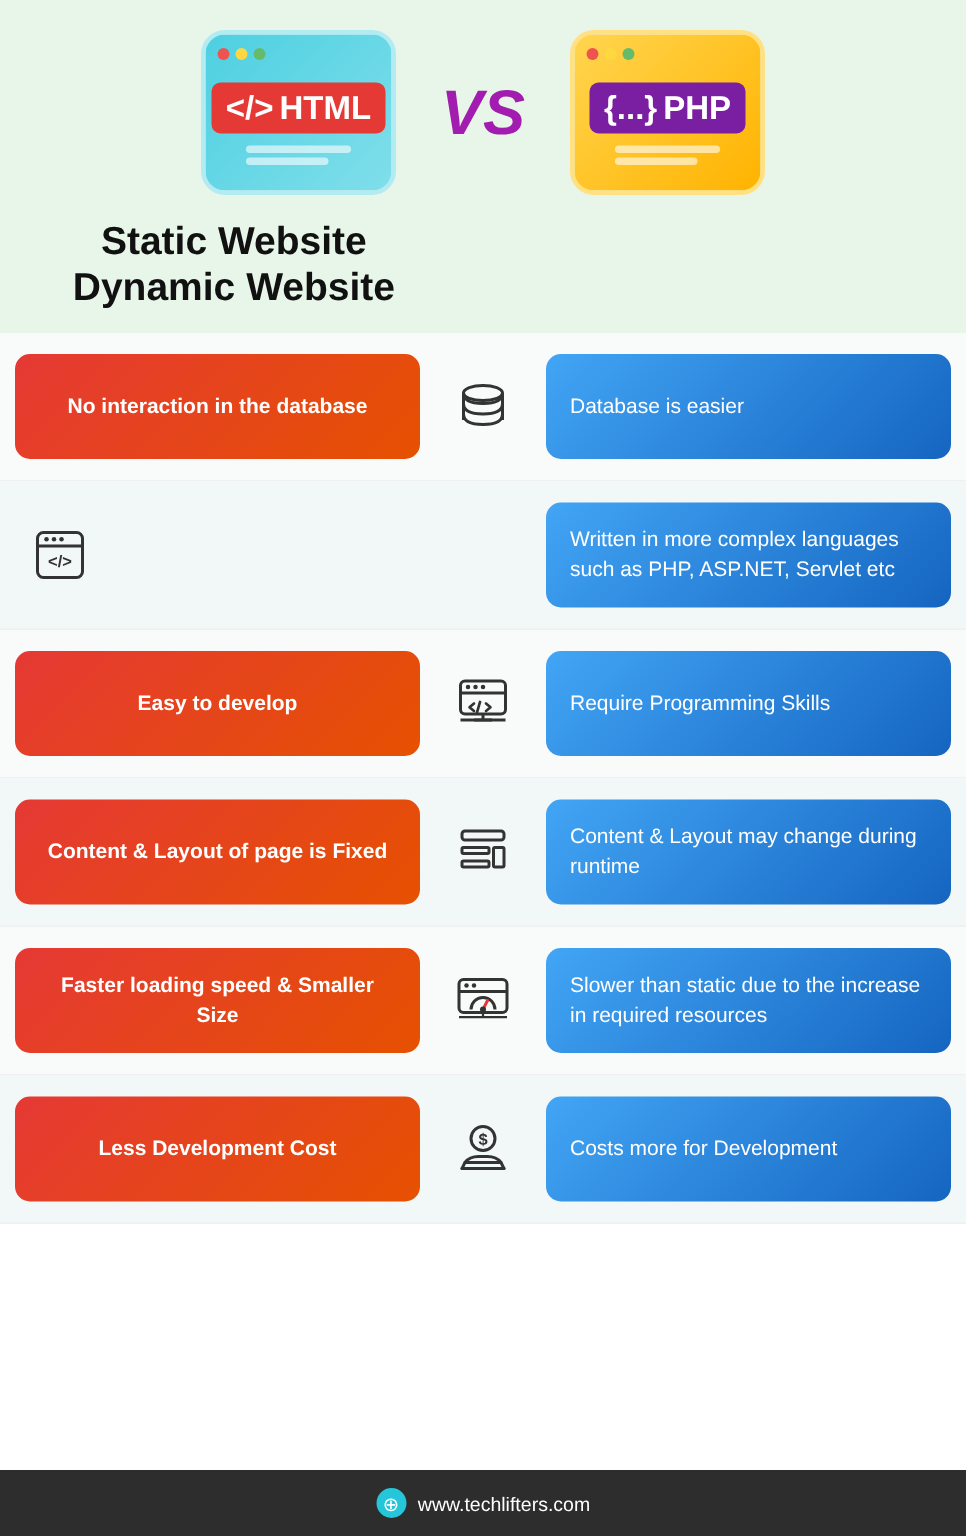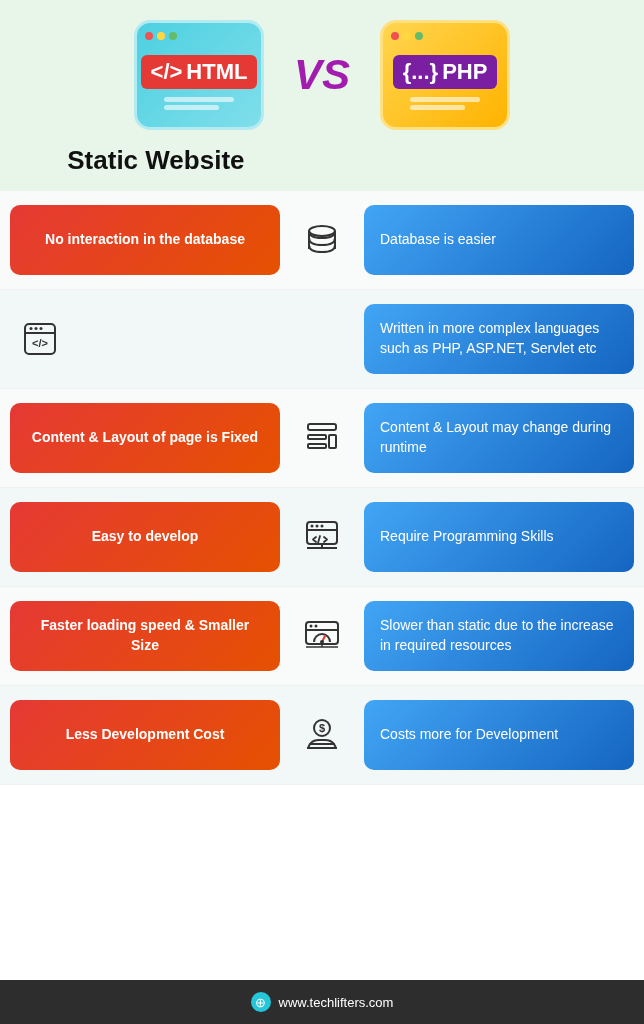--- a/index.html
+++ b/index.html
@@ -260,20 +260,21 @@
       <div class="lines-decor">
         <div class="line-decor" style="width:70px;"></div>
         <div class="line-decor" style="width:55px;"></div>
       </div>
     </div>
   </div>
 </div>
 
 <div class="titles-row">
   <div class="side-title">Static Website</div>
+  <div class="side-title">Dynamic Website</div>
 </div>
 
 <div class="comparison-area">
 
   <div class="row">
     <div class="left-card">
       <span>No interaction in the database</span>
     </div>
     <div class="icon-cell">
       <svg class="icon-svg" viewBox="0 0 38 38" fill="none" xmlns="http://www.w3.org/2000/svg">
@@ -296,37 +297,20 @@
         <rect x="4" y="4" width="30" height="30" rx="4" stroke="#333" stroke-width="2" fill="none"></rect>
         <line x1="4" y1="13" x2="34" y2="13" stroke="#333" stroke-width="2"></line>
         <circle cx="10" cy="8.5" r="1.5" fill="#333"></circle>
         <circle cx="15" cy="8.5" r="1.5" fill="#333"></circle>
         <circle cx="20" cy="8.5" r="1.5" fill="#333"></circle>
         <text x="19" y="27" text-anchor="middle" font-size="11" fill="#333" font-weight="bold">&lt;/&gt;</text>
       </svg>
     </div>
     <div class="right-card">
       <span>Written in more complex languages such as PHP, ASP.NET, Servlet etc</span>
-    </div>
-  </div>
-
-  <div class="row">
-    <div class="left-card">
-      <span>Content &amp; Layout of page is Fixed</span>
-    </div>
-    <div class="icon-cell">
-      <svg class="icon-svg" viewBox="0 0 38 38" fill="none" xmlns="http://www.w3.org/2000/svg">
-        <rect x="5" y="5" width="28" height="6" rx="2" stroke="#333" stroke-width="2" fill="none"></rect>
-        <rect x="5" y="16" width="18" height="4" rx="1" stroke="#333" stroke-width="2" fill="none"></rect>
-        <rect x="5" y="25" width="18" height="4" rx="1" stroke="#333" stroke-width="2" fill="none"></rect>
-        <rect x="26" y="16" width="7" height="13" rx="1" stroke="#333" stroke-width="2" fill="none"></rect>
-      </svg>
-    </div>
-    <div class="right-card">
-      <span>Content &amp; Layout may change during runtime</span>
     </div>
   </div>
 
   <div class="row">
     <div class="left-card">
       <span>Easy to develop</span>
     </div>
     <div class="icon-cell">
       <svg class="icon-svg" viewBox="0 0 38 38" fill="none" xmlns="http://www.w3.org/2000/svg">
         <rect x="4" y="4" width="30" height="22" rx="3" stroke="#333" stroke-width="2" fill="none"></rect>
@@ -342,20 +326,37 @@
         <line x1="13" y1="30" x2="25" y2="30" stroke="#333" stroke-width="2"></line>
       </svg>
     </div>
     <div class="right-card">
       <span>Require Programming Skills</span>
     </div>
   </div>
 
   <div class="row">
     <div class="left-card">
+      <span>Content &amp; Layout of page is Fixed</span>
+    </div>
+    <div class="icon-cell">
+      <svg class="icon-svg" viewBox="0 0 38 38" fill="none" xmlns="http://www.w3.org/2000/svg">
+        <rect x="5" y="5" width="28" height="6" rx="2" stroke="#333" stroke-width="2" fill="none"></rect>
+        <rect x="5" y="16" width="18" height="4" rx="1" stroke="#333" stroke-width="2" fill="none"></rect>
+        <rect x="5" y="25" width="18" height="4" rx="1" stroke="#333" stroke-width="2" fill="none"></rect>
+        <rect x="26" y="16" width="7" height="13" rx="1" stroke="#333" stroke-width="2" fill="none"></rect>
+      </svg>
+    </div>
+    <div class="right-card">
+      <span>Content &amp; Layout may change during runtime</span>
+    </div>
+  </div>
+
+  <div class="row">
+    <div class="left-card">
       <span>Faster loading speed &amp; Smaller Size</span>
     </div>
     <div class="icon-cell">
       <svg class="icon-svg" viewBox="0 0 38 38" fill="none" xmlns="http://www.w3.org/2000/svg">
         <rect x="3" y="5" width="32" height="22" rx="3" stroke="#333" stroke-width="2" fill="none"></rect>
         <line x1="3" y1="13" x2="35" y2="13" stroke="#333" stroke-width="2"></line>
         <circle cx="8" cy="9" r="1.5" fill="#333"></circle>
         <circle cx="13" cy="9" r="1.5" fill="#333"></circle>
 
         <path d="M11 25 A8 8 0 0 1 27 25" stroke="#333" stroke-width="2" fill="none"></path>

